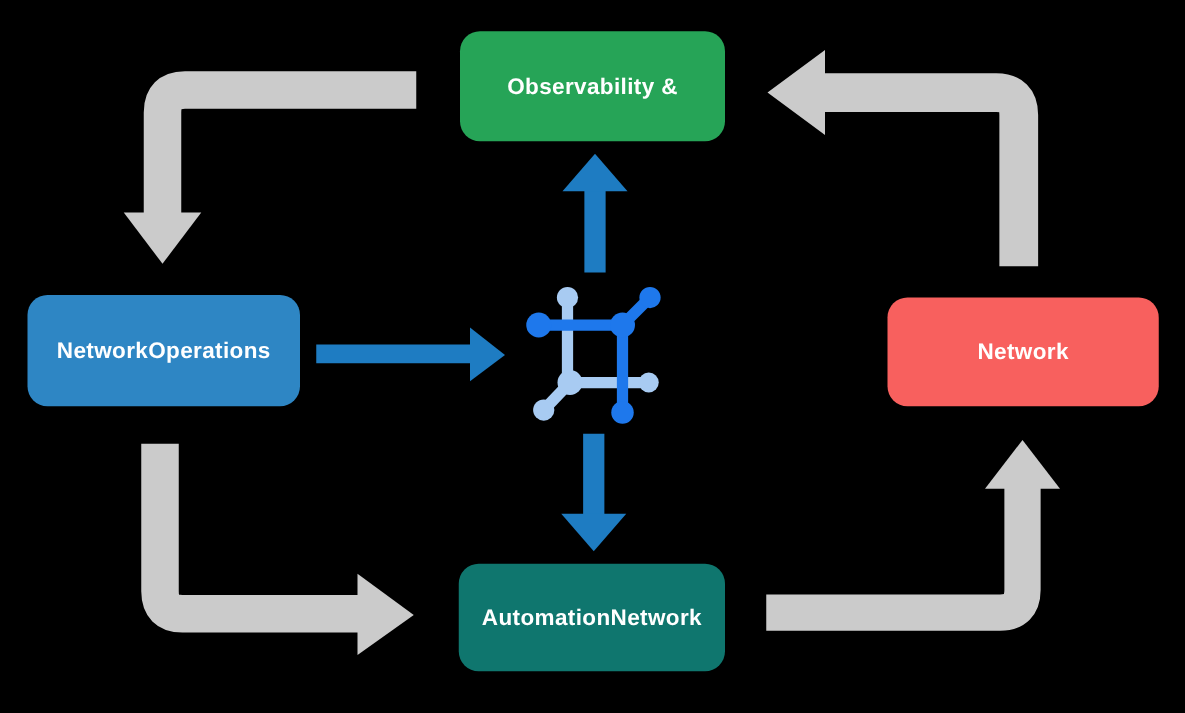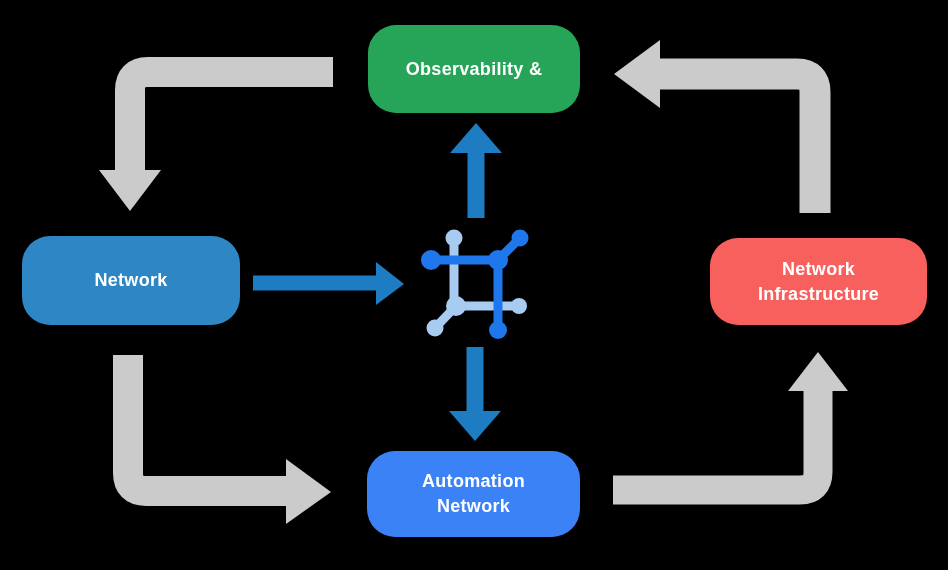--- a/index.html
+++ b/index.html
@@ -15,23 +15,23 @@
     overflow: hidden;
     font-family: "Liberation Sans", sans-serif;
   }
   .layer {
     position: absolute;
     left: 0;
     top: 0;
   }
   .node {
     position: absolute;
-    border-radius: 28px;
+    border-radius: 16px;
     display: flex;
-    flex-direction: column;
+    flex-direction: row;
     align-items: center;
     justify-content: center;
     color: #ffffff;
     font-size: 18px;
     font-weight: bold;
     letter-spacing: 0.3px;
     line-height: 25px;
     text-align: center;
   }
   .node span { display: block; }
@@ -105,25 +105,25 @@
       </g>
     </g>
   </svg>
 
   <div class="node" id="node-observability" style="background-color: rgb(38, 164, 87);">
     <span>Observability &amp;</span>
   </div>
 
   <div class="node" id="node-operations" style="background-color: rgb(46, 134, 196);">
     <span>Network</span>
+    <span>Operations</span>
   </div>
 
   <div class="node" id="node-infrastructure" style="background-color: rgb(248, 96, 94);">
     <span>Network</span>
-    <span>Infrastructure</span>
   </div>
 
-  <div class="node" id="node-automation" style="background-color: #3b82f6;">
+  <div class="node" id="node-automation" style="background-color: #0f766e;">
     <span>Automation</span>
     <span>Network</span>
   </div>
 
 </div>
 
 </body></html>

